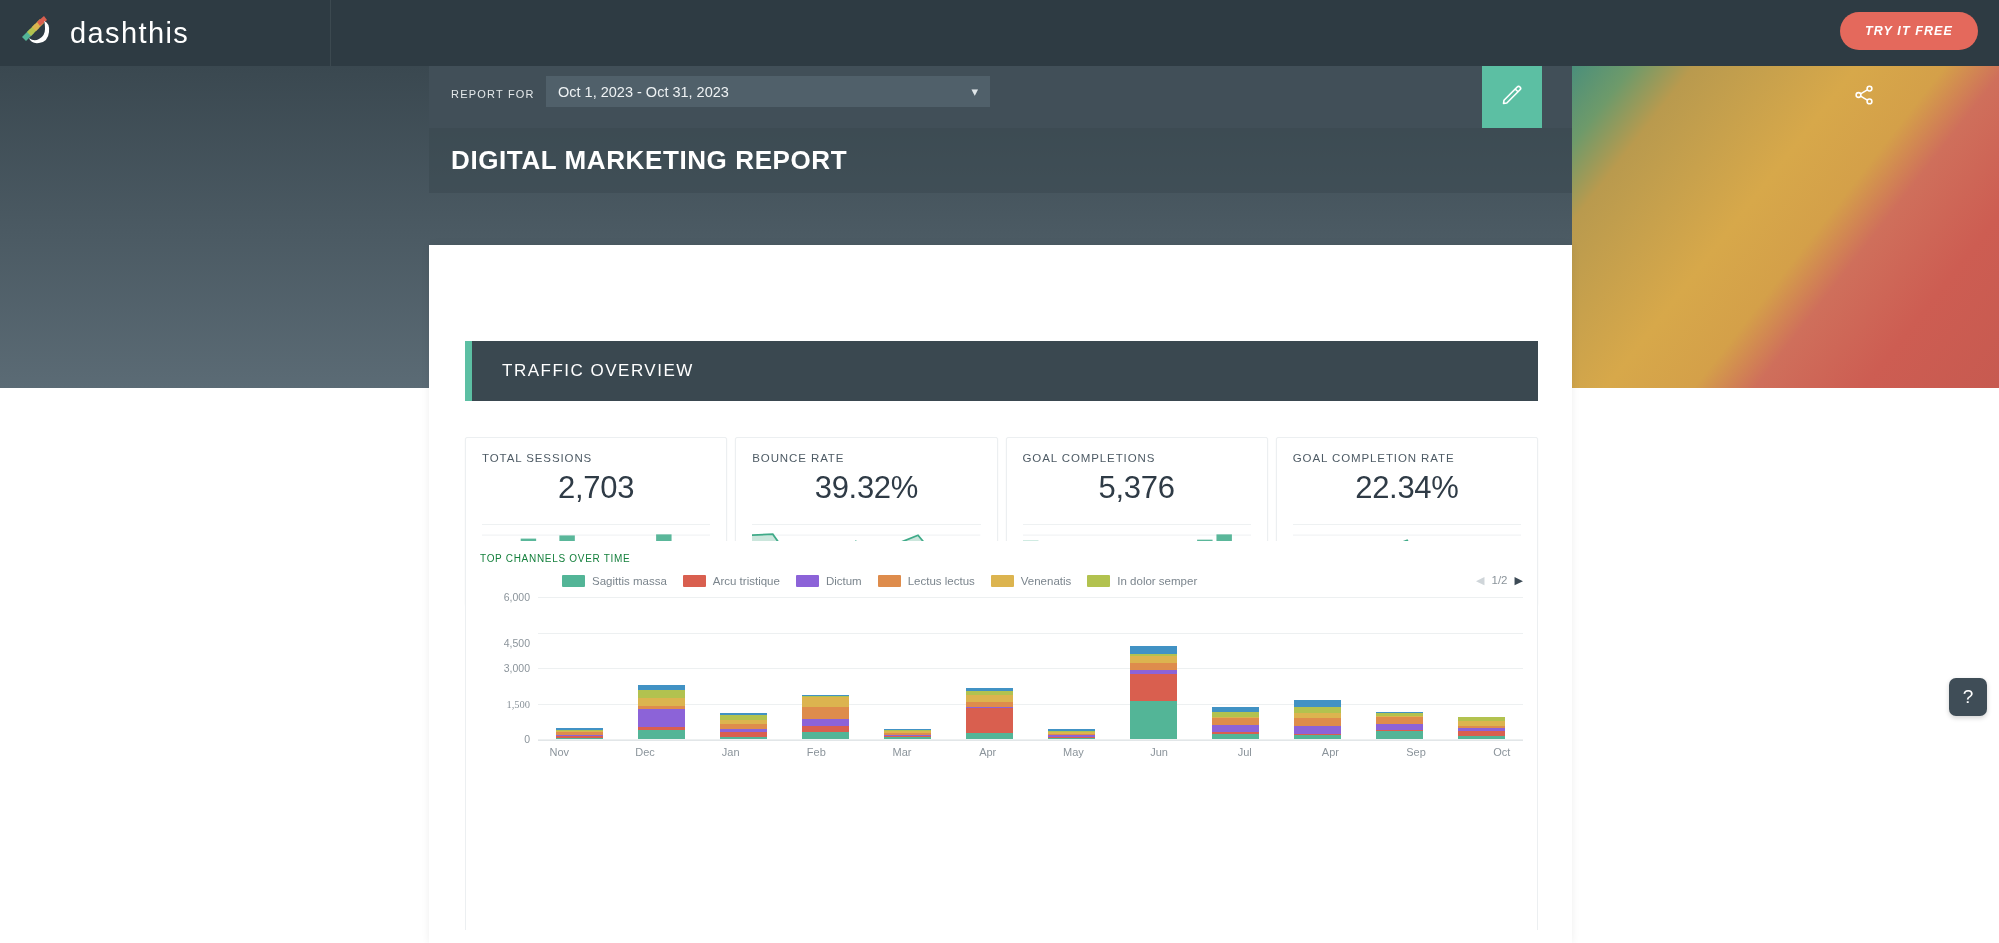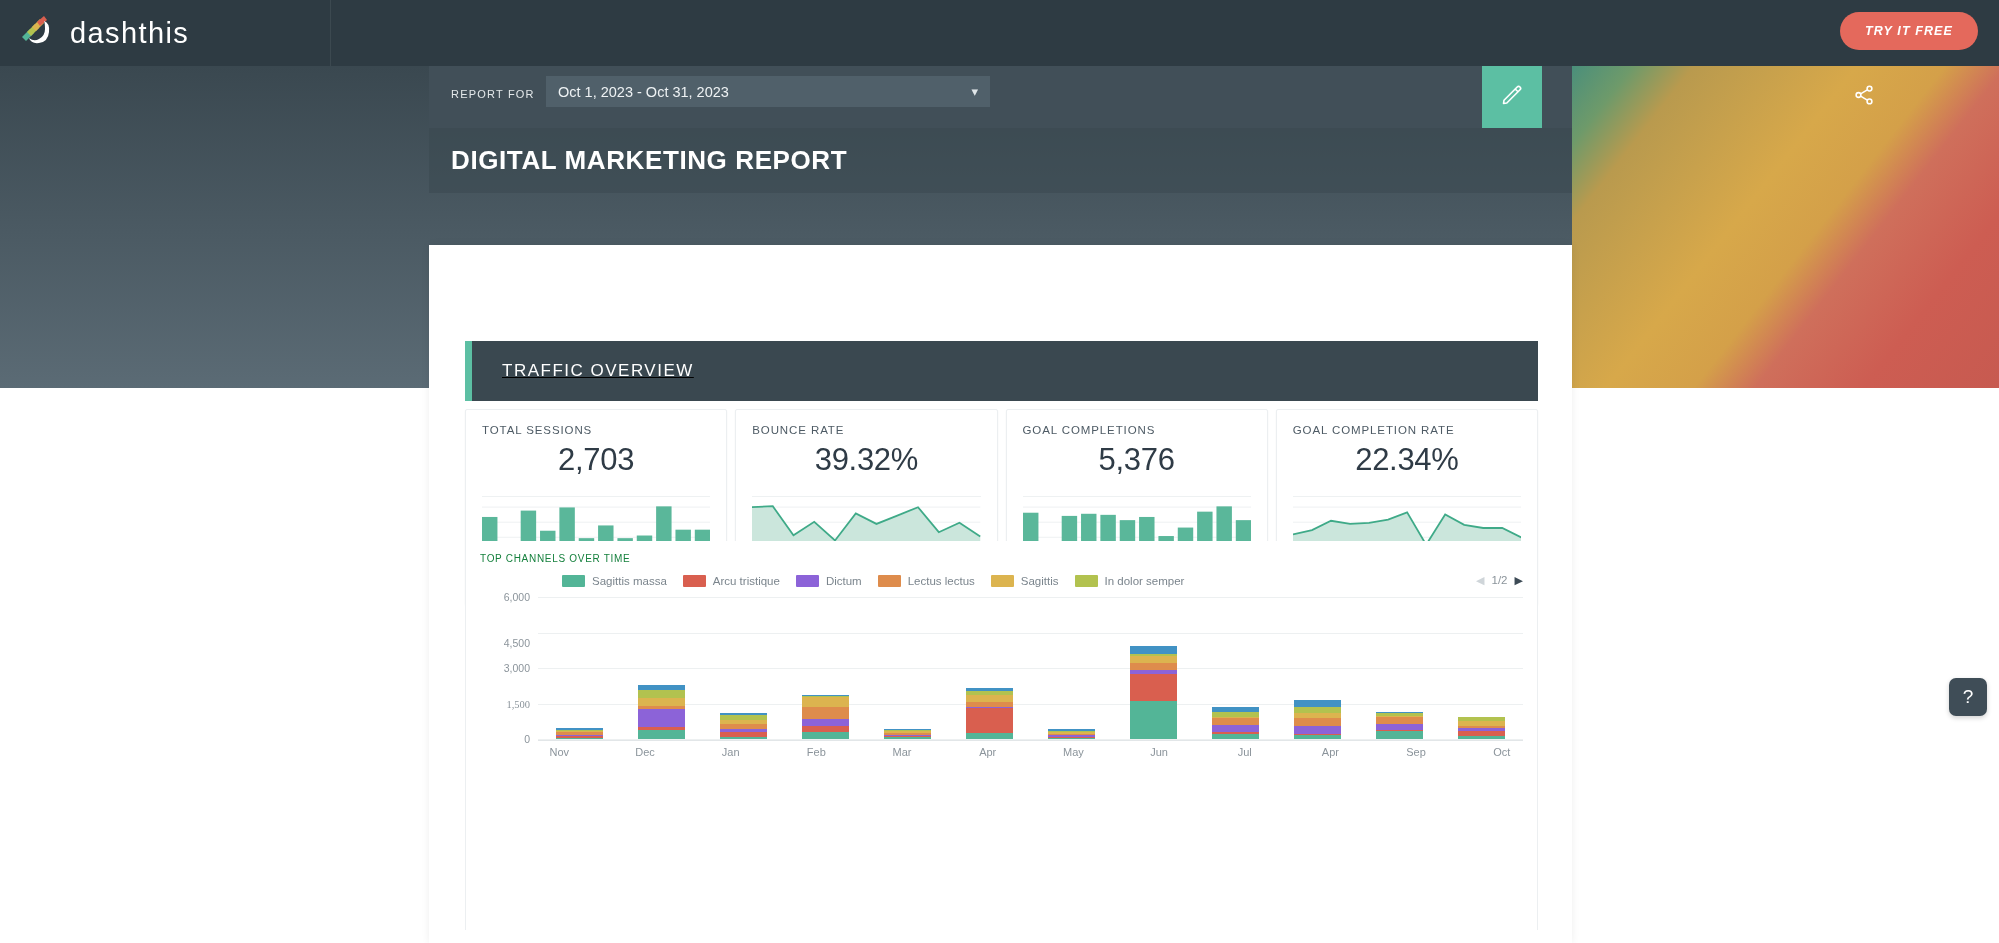--- a/index.html
+++ b/index.html
@@ -89,36 +89,36 @@
   
   .sheet {
     position: absolute; left: 429px; top: 245px; width: 1143px; height: 698px;
     background: #ffffff; z-index: 12;
     box-shadow: 0 0 8px rgba(0,0,0,0.07);
   }
 
   
   .section-header {
     position: absolute; left: 36px; top: 96px; width: 1073px; height: 60px;
-    background: #3a4850; display: flex; align-items: center; text-decoration: underline;
+    background: #3a4850; display: flex; align-items: center;
   }
   .section-accent { width: 7px; height: 60px; background: #5cbfa3; flex: 0 0 auto; }
   .section-title {
     color: #ffffff; font-size: 17px; letter-spacing: 1.5px; margin-left: 30px;
   }
 
   
   .kpi-row {
     position: absolute; left: 36px; top: 164px; width: 1073px; height: 196px;
     display: flex; gap: 8px;
   }
   .kpi-card {
     flex: 1; background: #ffffff; border: 1px solid #eceff1;
     border-radius: 2px; padding: 14px 16px 10px 16px;
-    position: relative; box-shadow: 0 1px 2px rgba(0,0,0,0.05);
+    position: relative; box-shadow: 0 1px 2px rgba(0,0,0,0.05); margin-top: 28px;
   }
   .kpi-label {
     color: #4e5b65; font-size: 11.5px; letter-spacing: 0.9px;
   }
   .kpi-value {
     text-align: center; color: #2f3b46; font-size: 31px;
     font-weight: 300; margin-top: 6px; letter-spacing: -0.3px;
   }
   .kpi-spark {
     position: absolute; left: 16px; right: 16px; top: 86px; height: 62px;
@@ -389,21 +389,21 @@
         <div class="legend-item">
           <span class="legend-swatch" style="background: rgb(140, 99, 216);"></span>
           <span class="legend-text">Dictum</span>
         </div>
         <div class="legend-item">
           <span class="legend-swatch" style="background: rgb(222, 140, 76);"></span>
           <span class="legend-text">Lectus lectus</span>
         </div>
         <div class="legend-item">
           <span class="legend-swatch" style="background: rgb(220, 180, 79);"></span>
-          <span class="legend-text">Sagittis</span>
+          <span class="legend-text">Venenatis</span>
         </div>
         <div class="legend-item">
           <span class="legend-swatch" style="background: rgb(178, 194, 79);"></span>
           <span class="legend-text">In dolor semper</span>
         </div>
       </div>
     <div class="pager">
       <span class="pager-arrow prev">◀</span>
       <span class="pager-label">1/2</span>
       <span class="pager-arrow next">▶</span>

